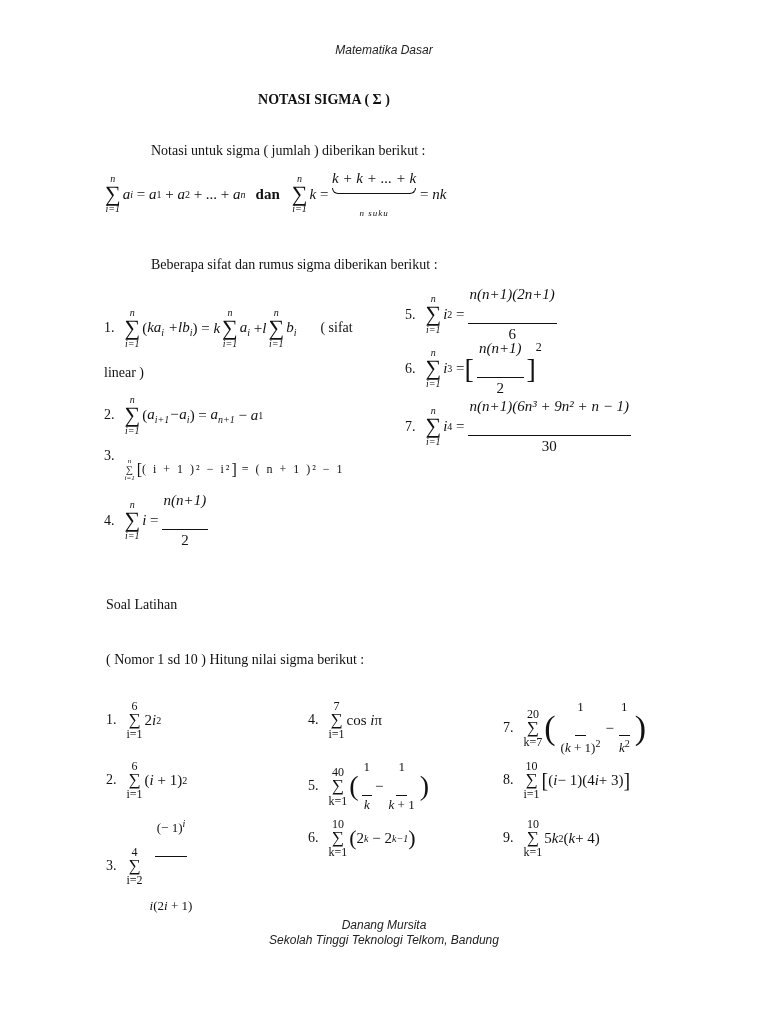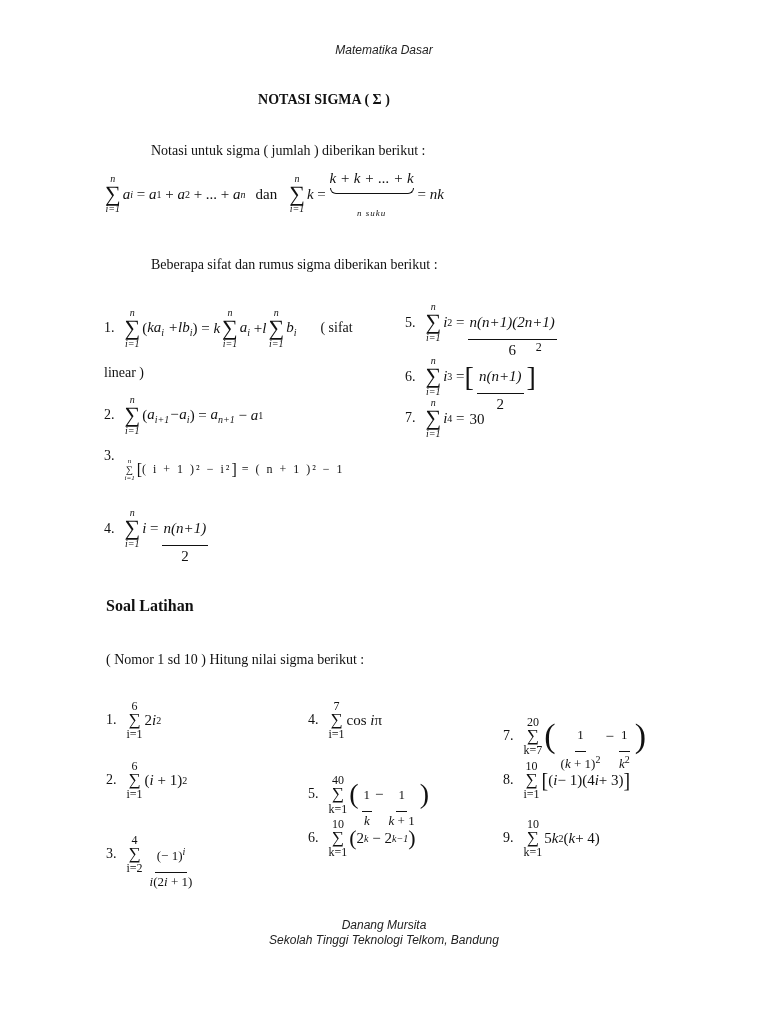--- a/index.html
+++ b/index.html
@@ -3,37 +3,37 @@
 <meta charset="utf-8">
 <style>
   html, body { margin: 0; padding: 0; background: #ffffff; }
   body { width: 768px; height: 1024px; position: relative; overflow: hidden;
          font-family: "Liberation Serif", "DejaVu Serif", serif; color: #111; }
   .abs { position: absolute; white-space: nowrap; }
   .header { left: 0; width: 768px; top: 43px; text-align: center;
             font-family: "Liberation Sans", sans-serif; font-style: italic; font-size: 12px; color: #222; }
   .title { left: 0; width: 648px; top: 92px; text-align: center; font-weight: bold; font-size: 14px; }
   .para { font-size: 14px; }
-  .bold { font-weight: bold; font-size: 16px; }
+  .bold { font-weight: normal; font-size: 14px; }
   .footer { left: 0; width: 768px; text-align: center;
             font-family: "Liberation Sans", sans-serif; font-style: italic; font-size: 12px; color: #222; }
 
   
   .m { display: inline-flex; align-items: center; font-family: "Liberation Serif", serif; font-size: 15px; }
   .num { font-size: 14px; margin-right: 8px; }
   .sig { display: inline-flex; flex-direction: column; align-items: center; line-height: 1; margin: 0 2px; }
   .sig .up, .sig .lo { font-size: 10px; font-style: italic; }
   .sig .up.n { font-style: normal; font-size: 12px; }
   .sig .lo.n { font-style: normal; font-size: 12px; }
   .sig .s { font-size: 22px; line-height: 0.95; }
   .sig.small .s { font-size: 16px; }
   .i { font-style: italic; }
   sub, sup { font-size: 10px; }
   .frac { display: inline-flex; flex-direction: column; align-items: center; margin: 0 3px; line-height: 1.15; }
-  .frac .t { padding: 0 2px 8px; border-bottom: 1px solid #111; margin-top: 28px; }
+  .frac .t { padding: 0 2px 20px; border-bottom: 1px solid #111; }
   .frac .b { padding: 2px 2px 0; }
   .big { font-size: 28px; line-height: 1; font-weight: 200; }
   .under { display: inline-flex; flex-direction: column; align-items: center; }
   .under .brace { width: 100%; height: 6px; border: 1px solid #111; border-top: none; border-radius: 0 0 6px 6px; box-sizing: border-box; margin-top: 1px; }
   .under .lbl { font-size: 9px; font-style: italic; letter-spacing: 1px; margin-top: 14px; }
   .tiny { font-size: 12px; letter-spacing: 2px; }
 </style>
 </head>
 <body>
 
@@ -41,21 +41,21 @@
 <div class="abs title">NOTASI SIGMA ( Σ )</div>
 <div class="abs para" style="left:151px; top:143px;">Notasi untuk sigma ( jumlah ) diberikan berikut :</div>
 
 <div class="abs m" style="left:103px; top:170px;">
   <span class="sig">
       <span class="up">n</span>
       <span class="s">∑</span>
       <span class="lo">i=1</span>
     </span>
   <span class="i">a</span><sub class="i">i</sub>&nbsp;= <span class="i">&nbsp;a</span><sub>1</sub>&nbsp;+&nbsp;<span class="i">a</span><sub>2</sub>&nbsp;+ ... +&nbsp;<span class="i">a</span><sub class="i">n</sub>
-  <span style="margin:0 10px;">dan</span>
+  <span style="margin:0 10px;font-weight:bold;">dan</span>
   <span class="sig">
       <span class="up">n</span>
       <span class="s">∑</span>
       <span class="lo">i=1</span>
     </span>
   <span class="i">k</span>&nbsp;=&nbsp;
   <span class="under">
       <span class="i">k + k + ... + k</span>
       <span class="brace"></span>
       <span class="lbl">n suku</span>
@@ -158,20 +158,21 @@
 
 <div class="abs m" style="left:405px; top:398px;">
   <span class="num">7.</span>
   <span class="sig">
       <span class="up">n</span>
       <span class="s">∑</span>
       <span class="lo">i=1</span>
     </span>
   <span class="i">i</span><sup>4</sup>&nbsp;=
   <span class="frac">
+      <span class="t i">n(n+1)(6n³ + 9n² + n − 1)</span>
       <span class="b">30</span>
     </span>
 </div>
 
 <div class="abs bold" style="left:106px; top:597px;">Soal Latihan</div>
 <div class="abs para" style="left:106px; top:652px;">( Nomor 1 sd 10 ) Hitung nilai sigma berikut :</div>
 
 <div class="abs m" style="left:106px; top:700px;">
   <span class="num">1.</span>
   <span class="sig">
@@ -190,21 +191,21 @@
     </span>
   (<span class="i">i</span>&nbsp;+ 1)<sup>2</sup>
 </div>
 <div class="abs m" style="left:106px; top:818px;">
   <span class="num">3.</span>
   <span class="sig">
       <span class="up n">4</span>
       <span class="s" style="font-size:17px">∑</span>
       <span class="lo n i">i=2</span>
     </span>
-  <span class="frac" style="font-size:13px;">
+  <span class="frac" style="font-size:13px;gap:40px;">
       <span class="t">(− 1)<sup class="i">i</sup></span>
       <span class="b"><span class="i">i</span>(2<span class="i">i</span> + 1)</span>
     </span>
 </div>
 
 <div class="abs m" style="left:308px; top:700px;">
   <span class="num">4.</span>
   <span class="sig">
       <span class="up n">7</span>
       <span class="s" style="font-size:17px">∑</span>

